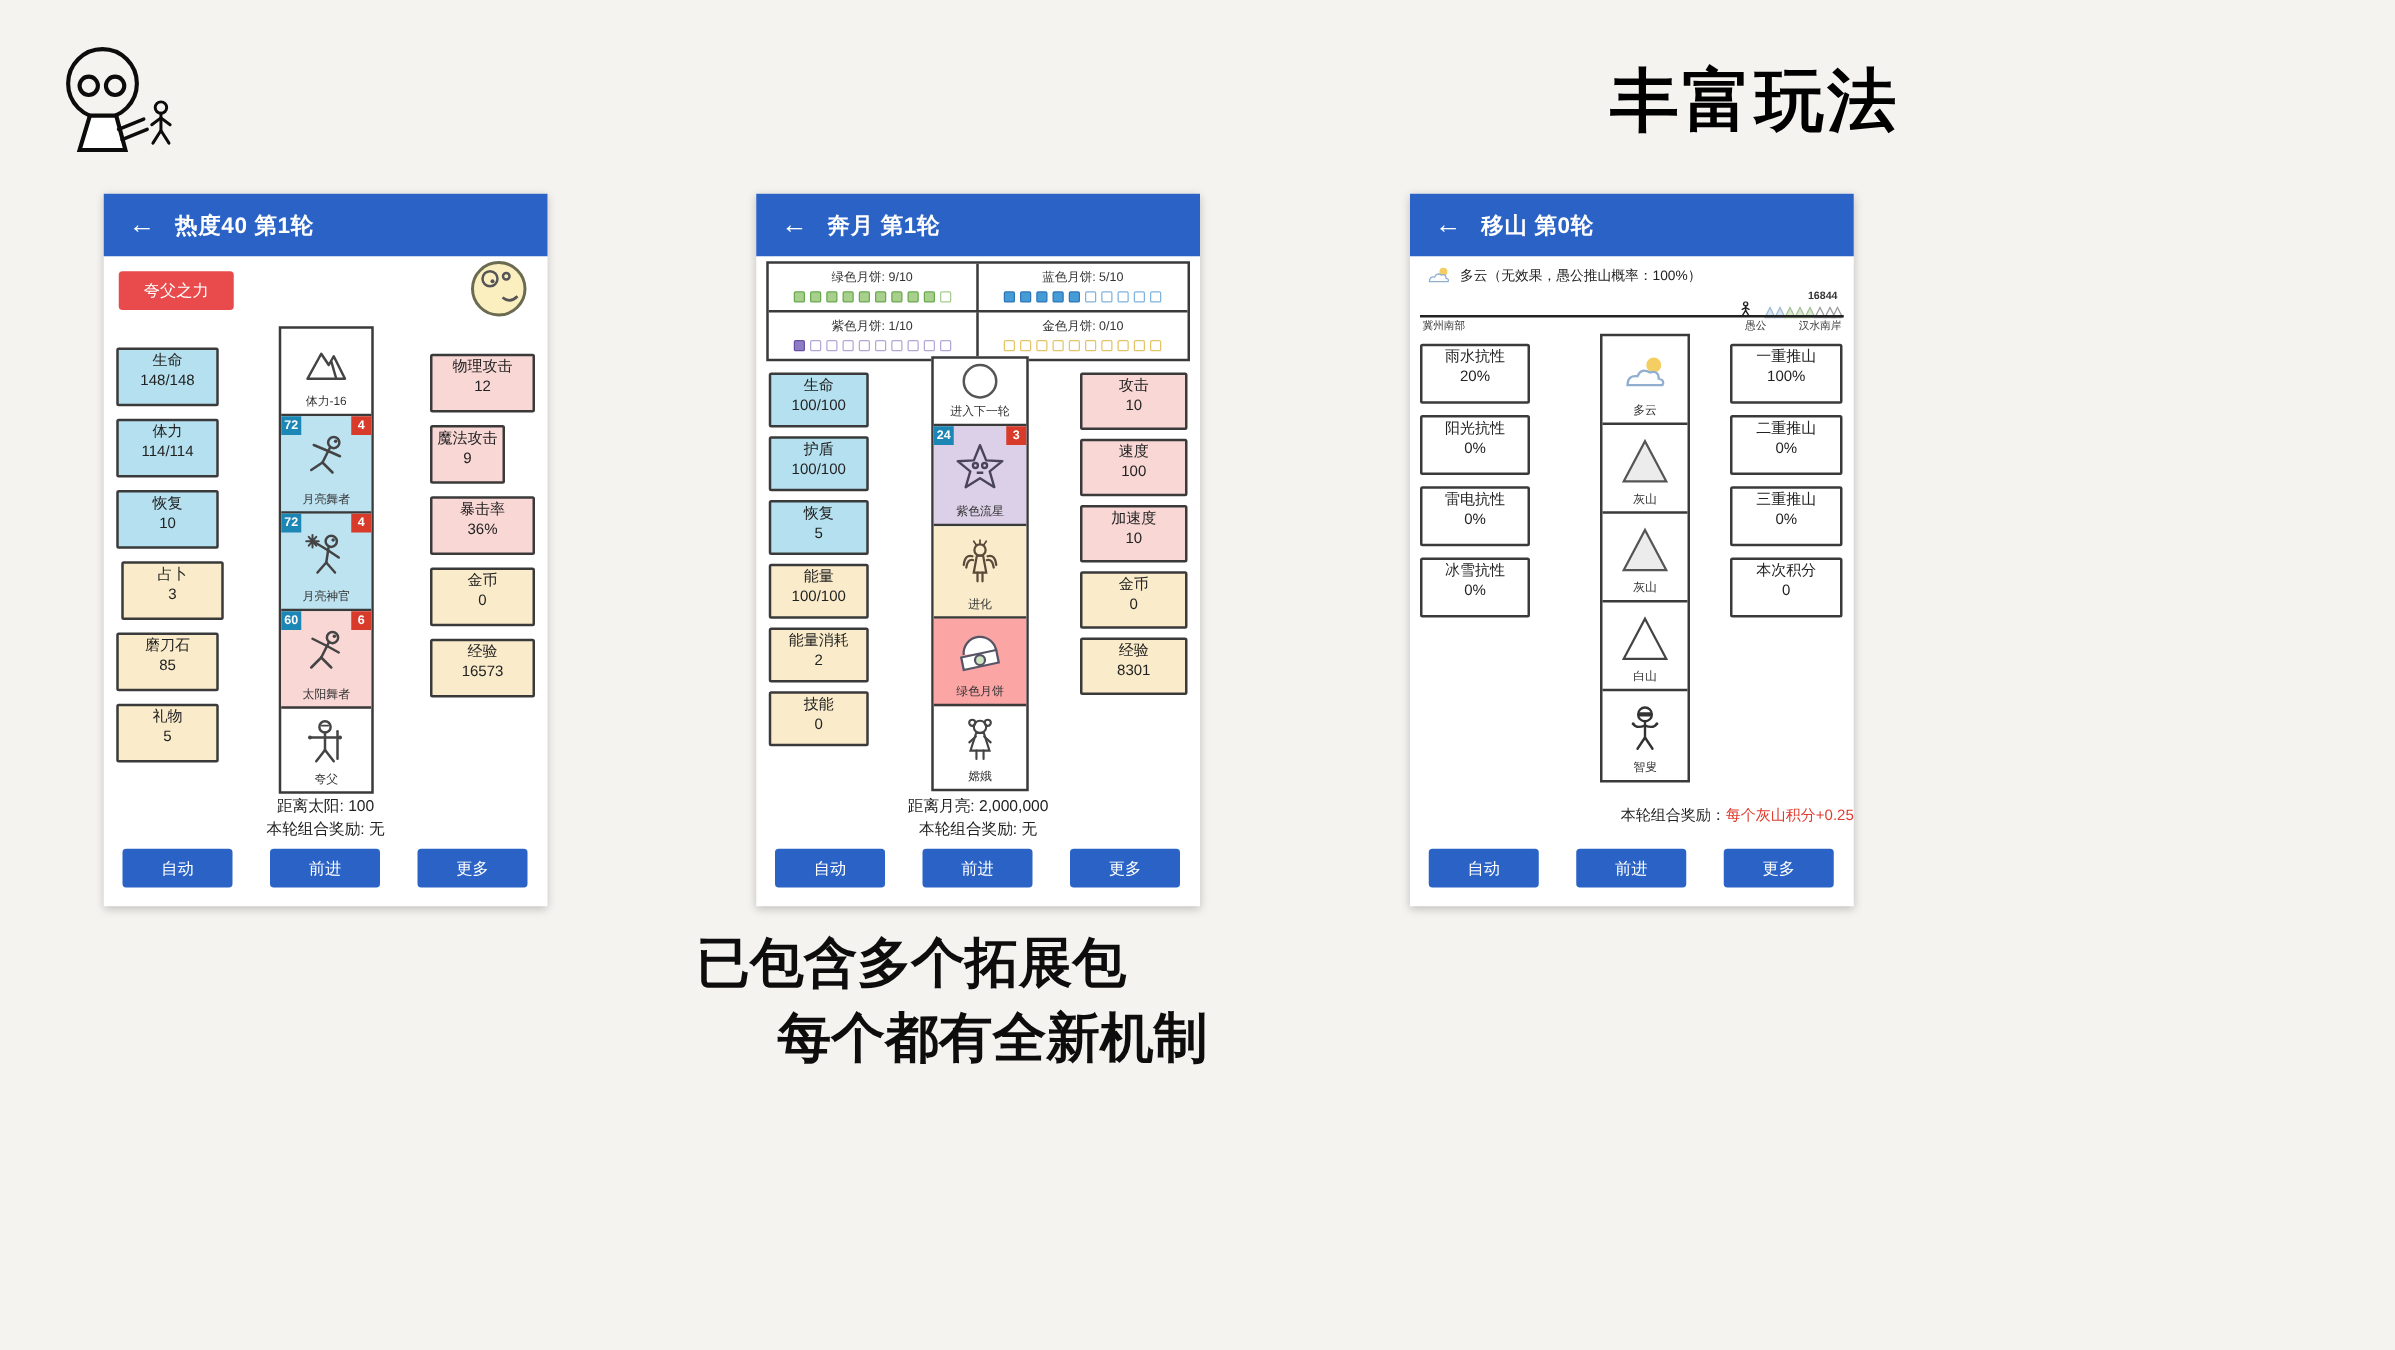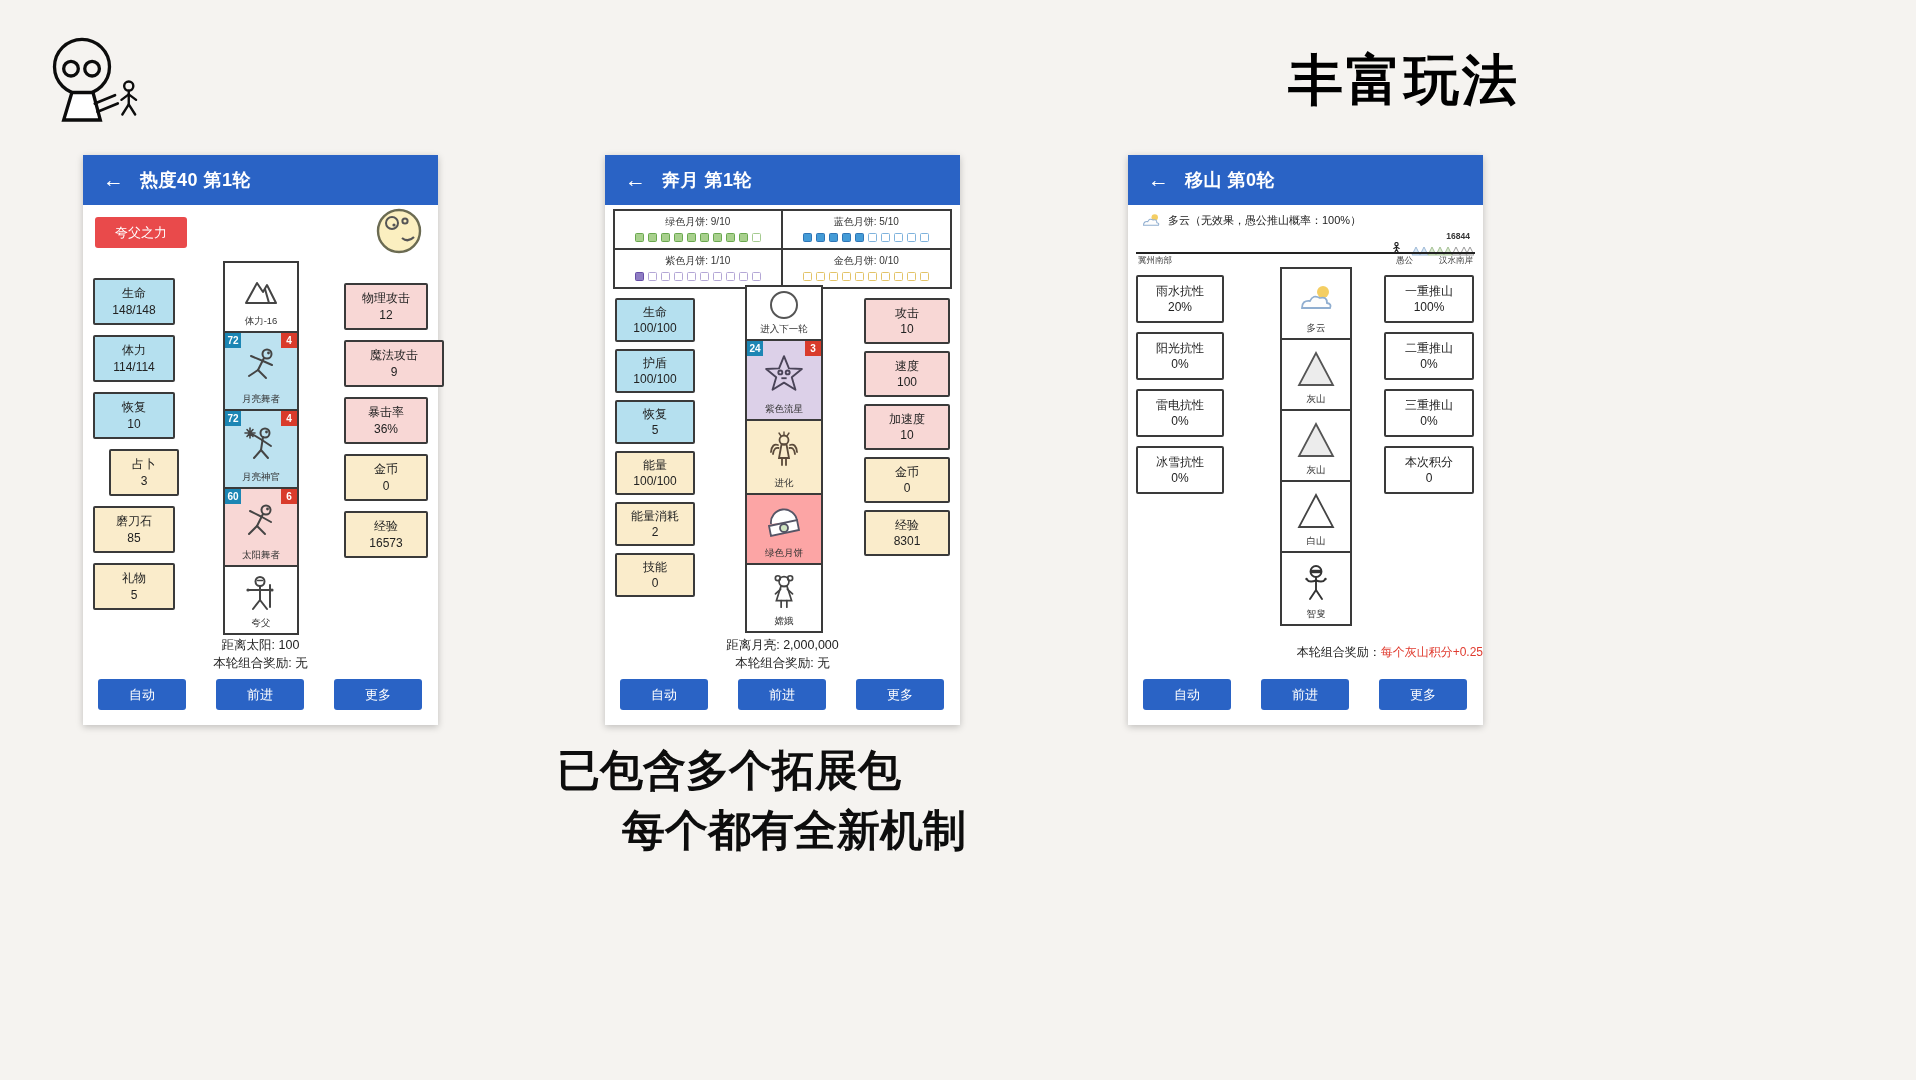--- a/index.html
+++ b/index.html
@@ -13,21 +13,21 @@
 
   .phone{position:absolute;top:155px;width:355px;height:570px;background:#fff;
          box-shadow:0 2px 7px rgba(0,0,0,.22)}
   #phone1{left:83px}#phone2{left:605px}#phone3{left:1128px}
   .phead{position:absolute;top:0;left:0;right:0;height:50px;background:#2A63C5;color:#fff;
          display:flex;align-items:center}
   .back{margin-left:20px;font-size:21px;font-weight:bold;cursor:pointer}
   .ptitle{margin-left:16px;font-size:18px;font-weight:bold;letter-spacing:.5px}
 
   .stat{position:absolute;border:2px solid #3a3a3a;border-radius:2px;display:flex;flex-direction:column;
-        align-items:center;justify-content:center;font-size:12px;line-height:1.35;text-align:center;
+        align-items:center;font-size:12px;line-height:1.35;text-align:center;
         background:#fff;box-sizing:border-box}
   .stat.blue{background:#B5E0EF}
   .stat.cream{background:#FAECCB}
   .stat.pink{background:#F8D7D5}
 
   .board{position:absolute;border:2px solid #3a3a3a;background:#fff;box-sizing:border-box}
   .cell{position:relative;border-bottom:2px solid #3a3a3a;display:flex;align-items:center;justify-content:center;box-sizing:border-box}
   .cell:last-child{border-bottom:none}
   .cell svg{margin-bottom:12px}
   .cell .lbl{position:absolute;bottom:3px;left:0;width:100%;text-align:center;font-size:9.5px;color:#333}
@@ -121,21 +121,21 @@
       <div>148/148</div>
   </div>
   <div class="stat blue" style="left:10px;top:180px;width:82px;height:47px">
     <div>体力</div>
       <div>114/114</div>
   </div>
   <div class="stat blue" style="left:10px;top:237px;width:82px;height:47px">
     <div>恢复</div>
       <div>10</div>
   </div>
-  <div class="stat cream" style="left:26px;top:294px;width:70px;height:47px">
+  <div class="stat cream" style="left:14px;top:294px;width:82px;height:47px">
     <div>占卜</div>
       <div>3</div>
   </div>
   <div class="stat cream" style="left:10px;top:351px;width:82px;height:47px">
     <div>磨刀石</div>
       <div>85</div>
   </div>
   <div class="stat cream" style="left:10px;top:408px;width:82px;height:47px">
     <div>礼物</div>
       <div>5</div>
@@ -205,21 +205,21 @@
           <path d="M19 26 L26 35"></path>
       </svg>
       <span class="lbl">夸父</span>
     </div>
   </div>
 
   <div class="stat pink" style="left:261px;top:128px;width:84px;height:47px">
     <div>物理攻击</div>
       <div>12</div>
   </div>
-  <div class="stat pink" style="left:261px;top:185px;width:100px;height:47px">
+  <div class="stat pink" style="left:261px;top:185px;width:60px;height:47px">
     <div>魔法攻击</div>
       <div>9</div>
   </div>
   <div class="stat pink" style="left:261px;top:242px;width:84px;height:47px">
     <div>暴击率</div>
       <div>36%</div>
   </div>
   <div class="stat cream" style="left:261px;top:299px;width:84px;height:47px">
     <div>金币</div>
       <div>0</div>

